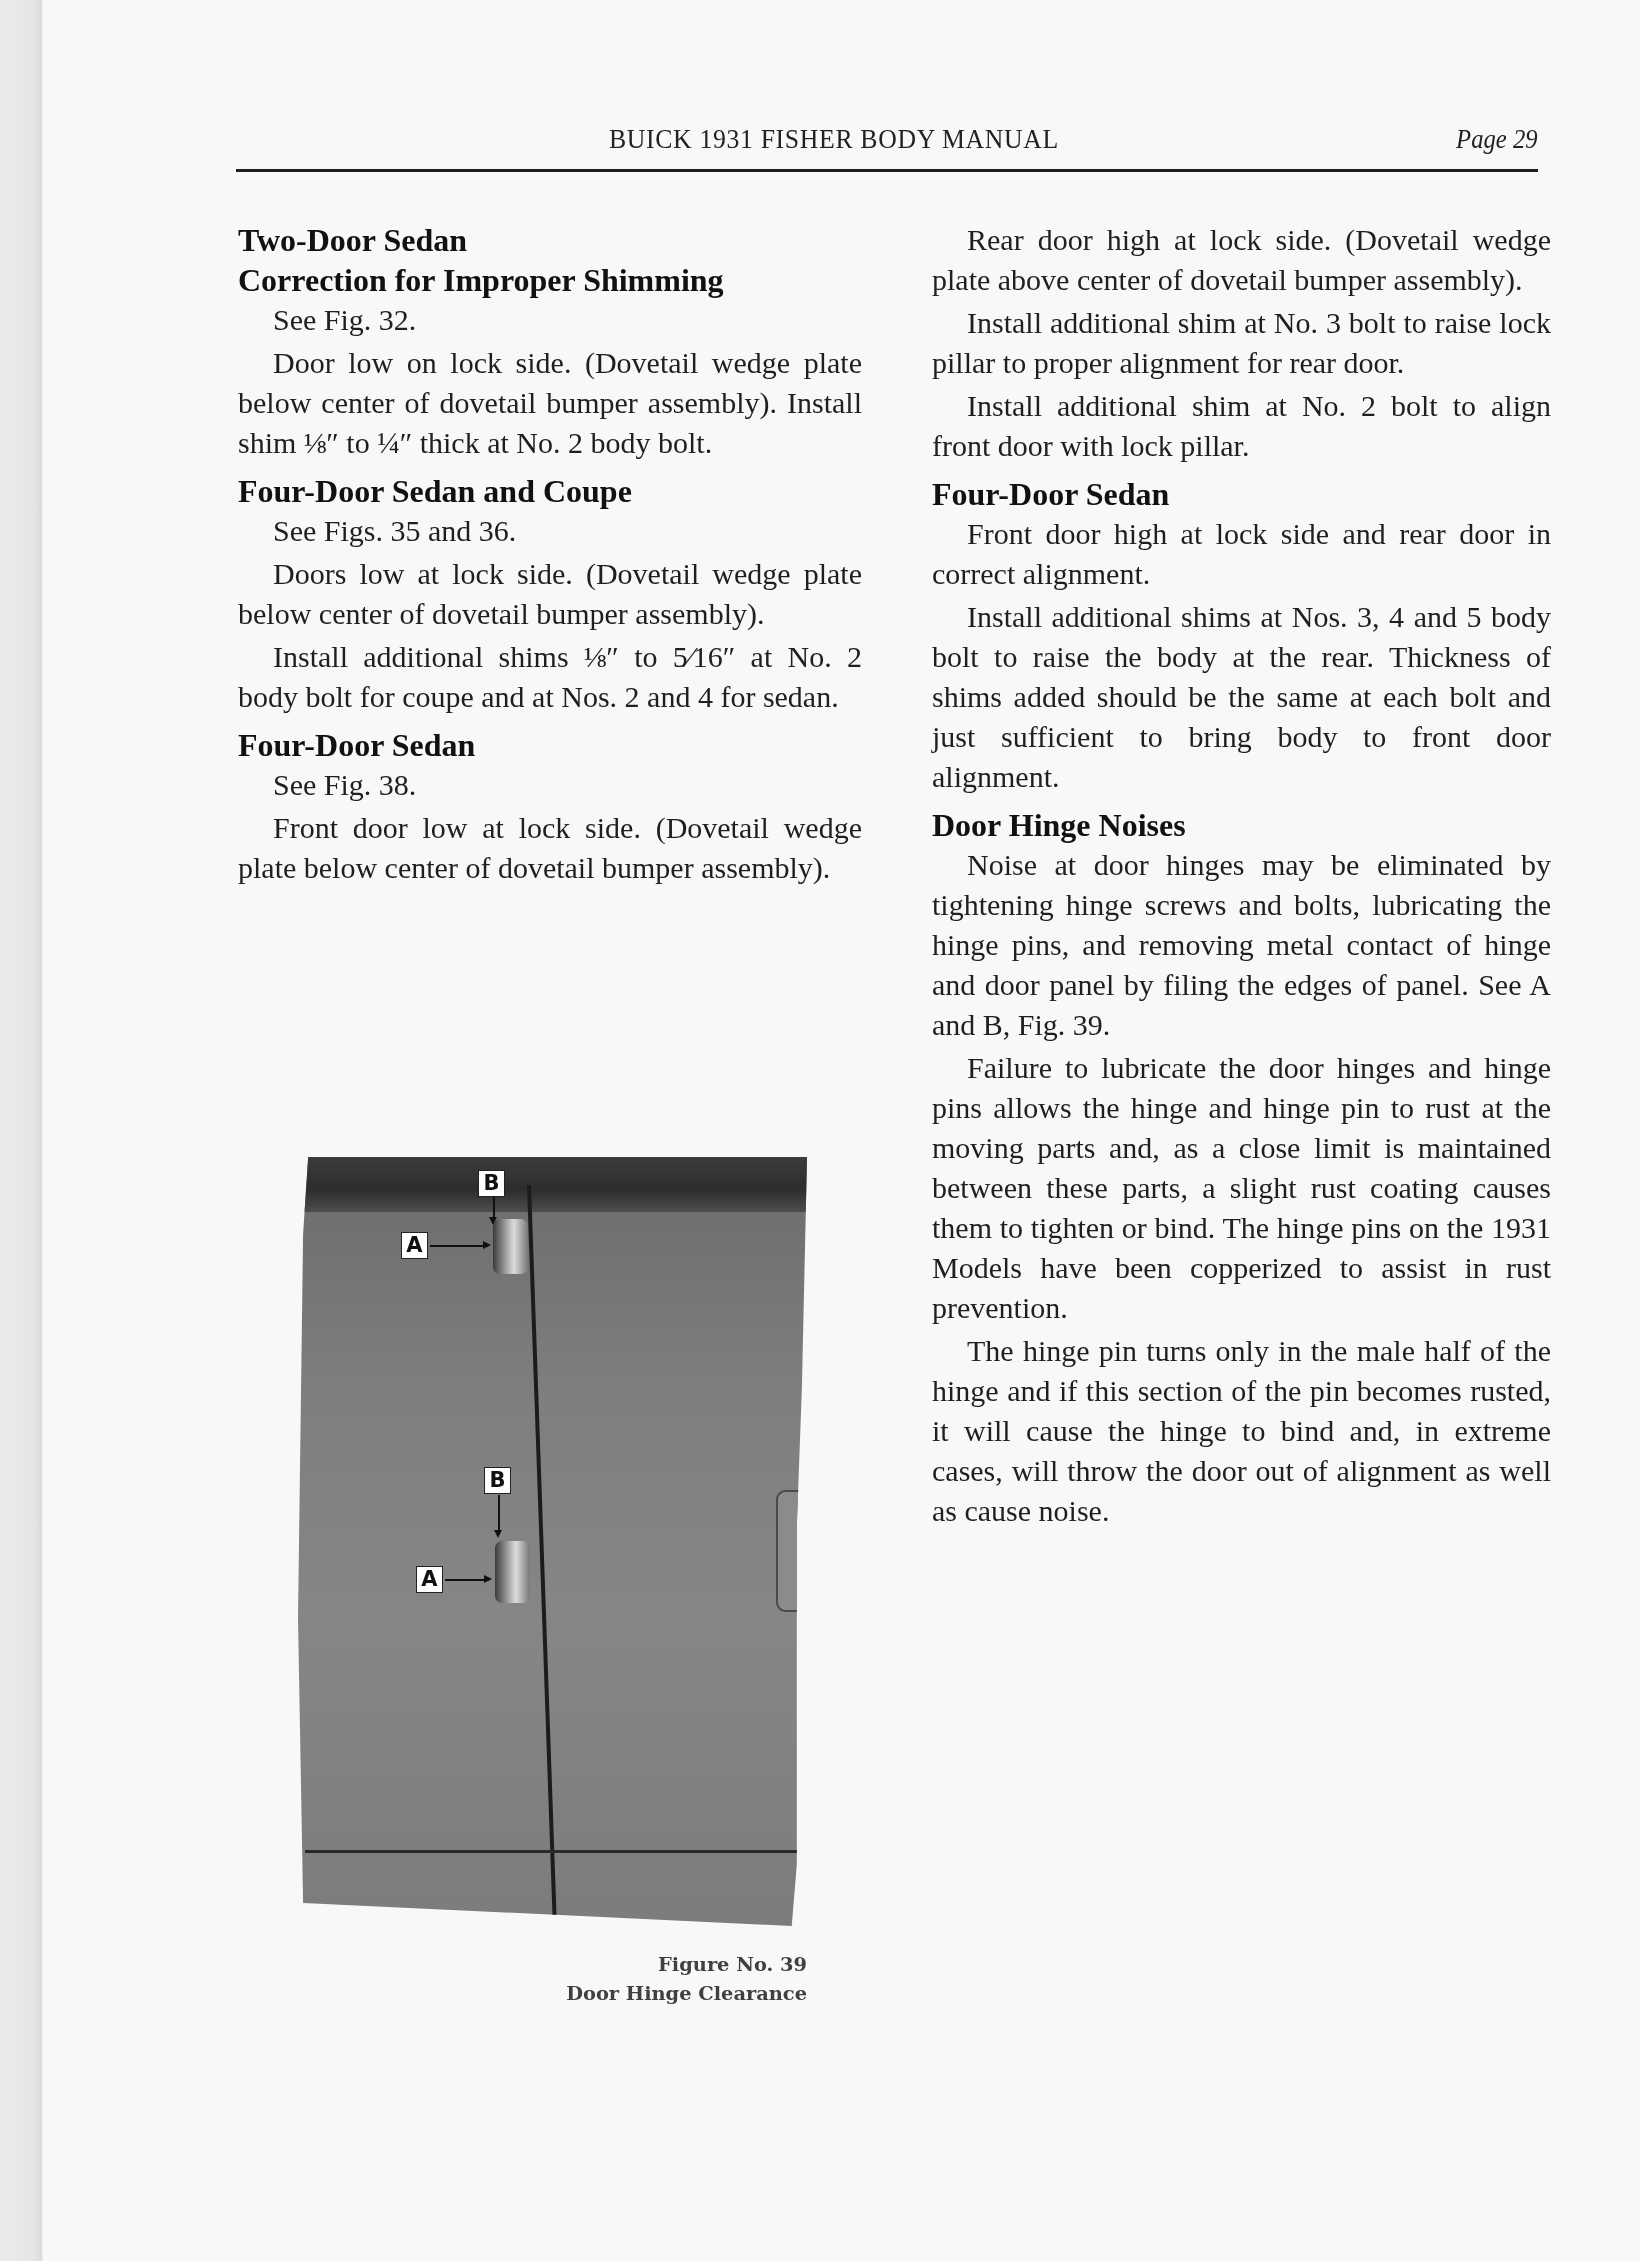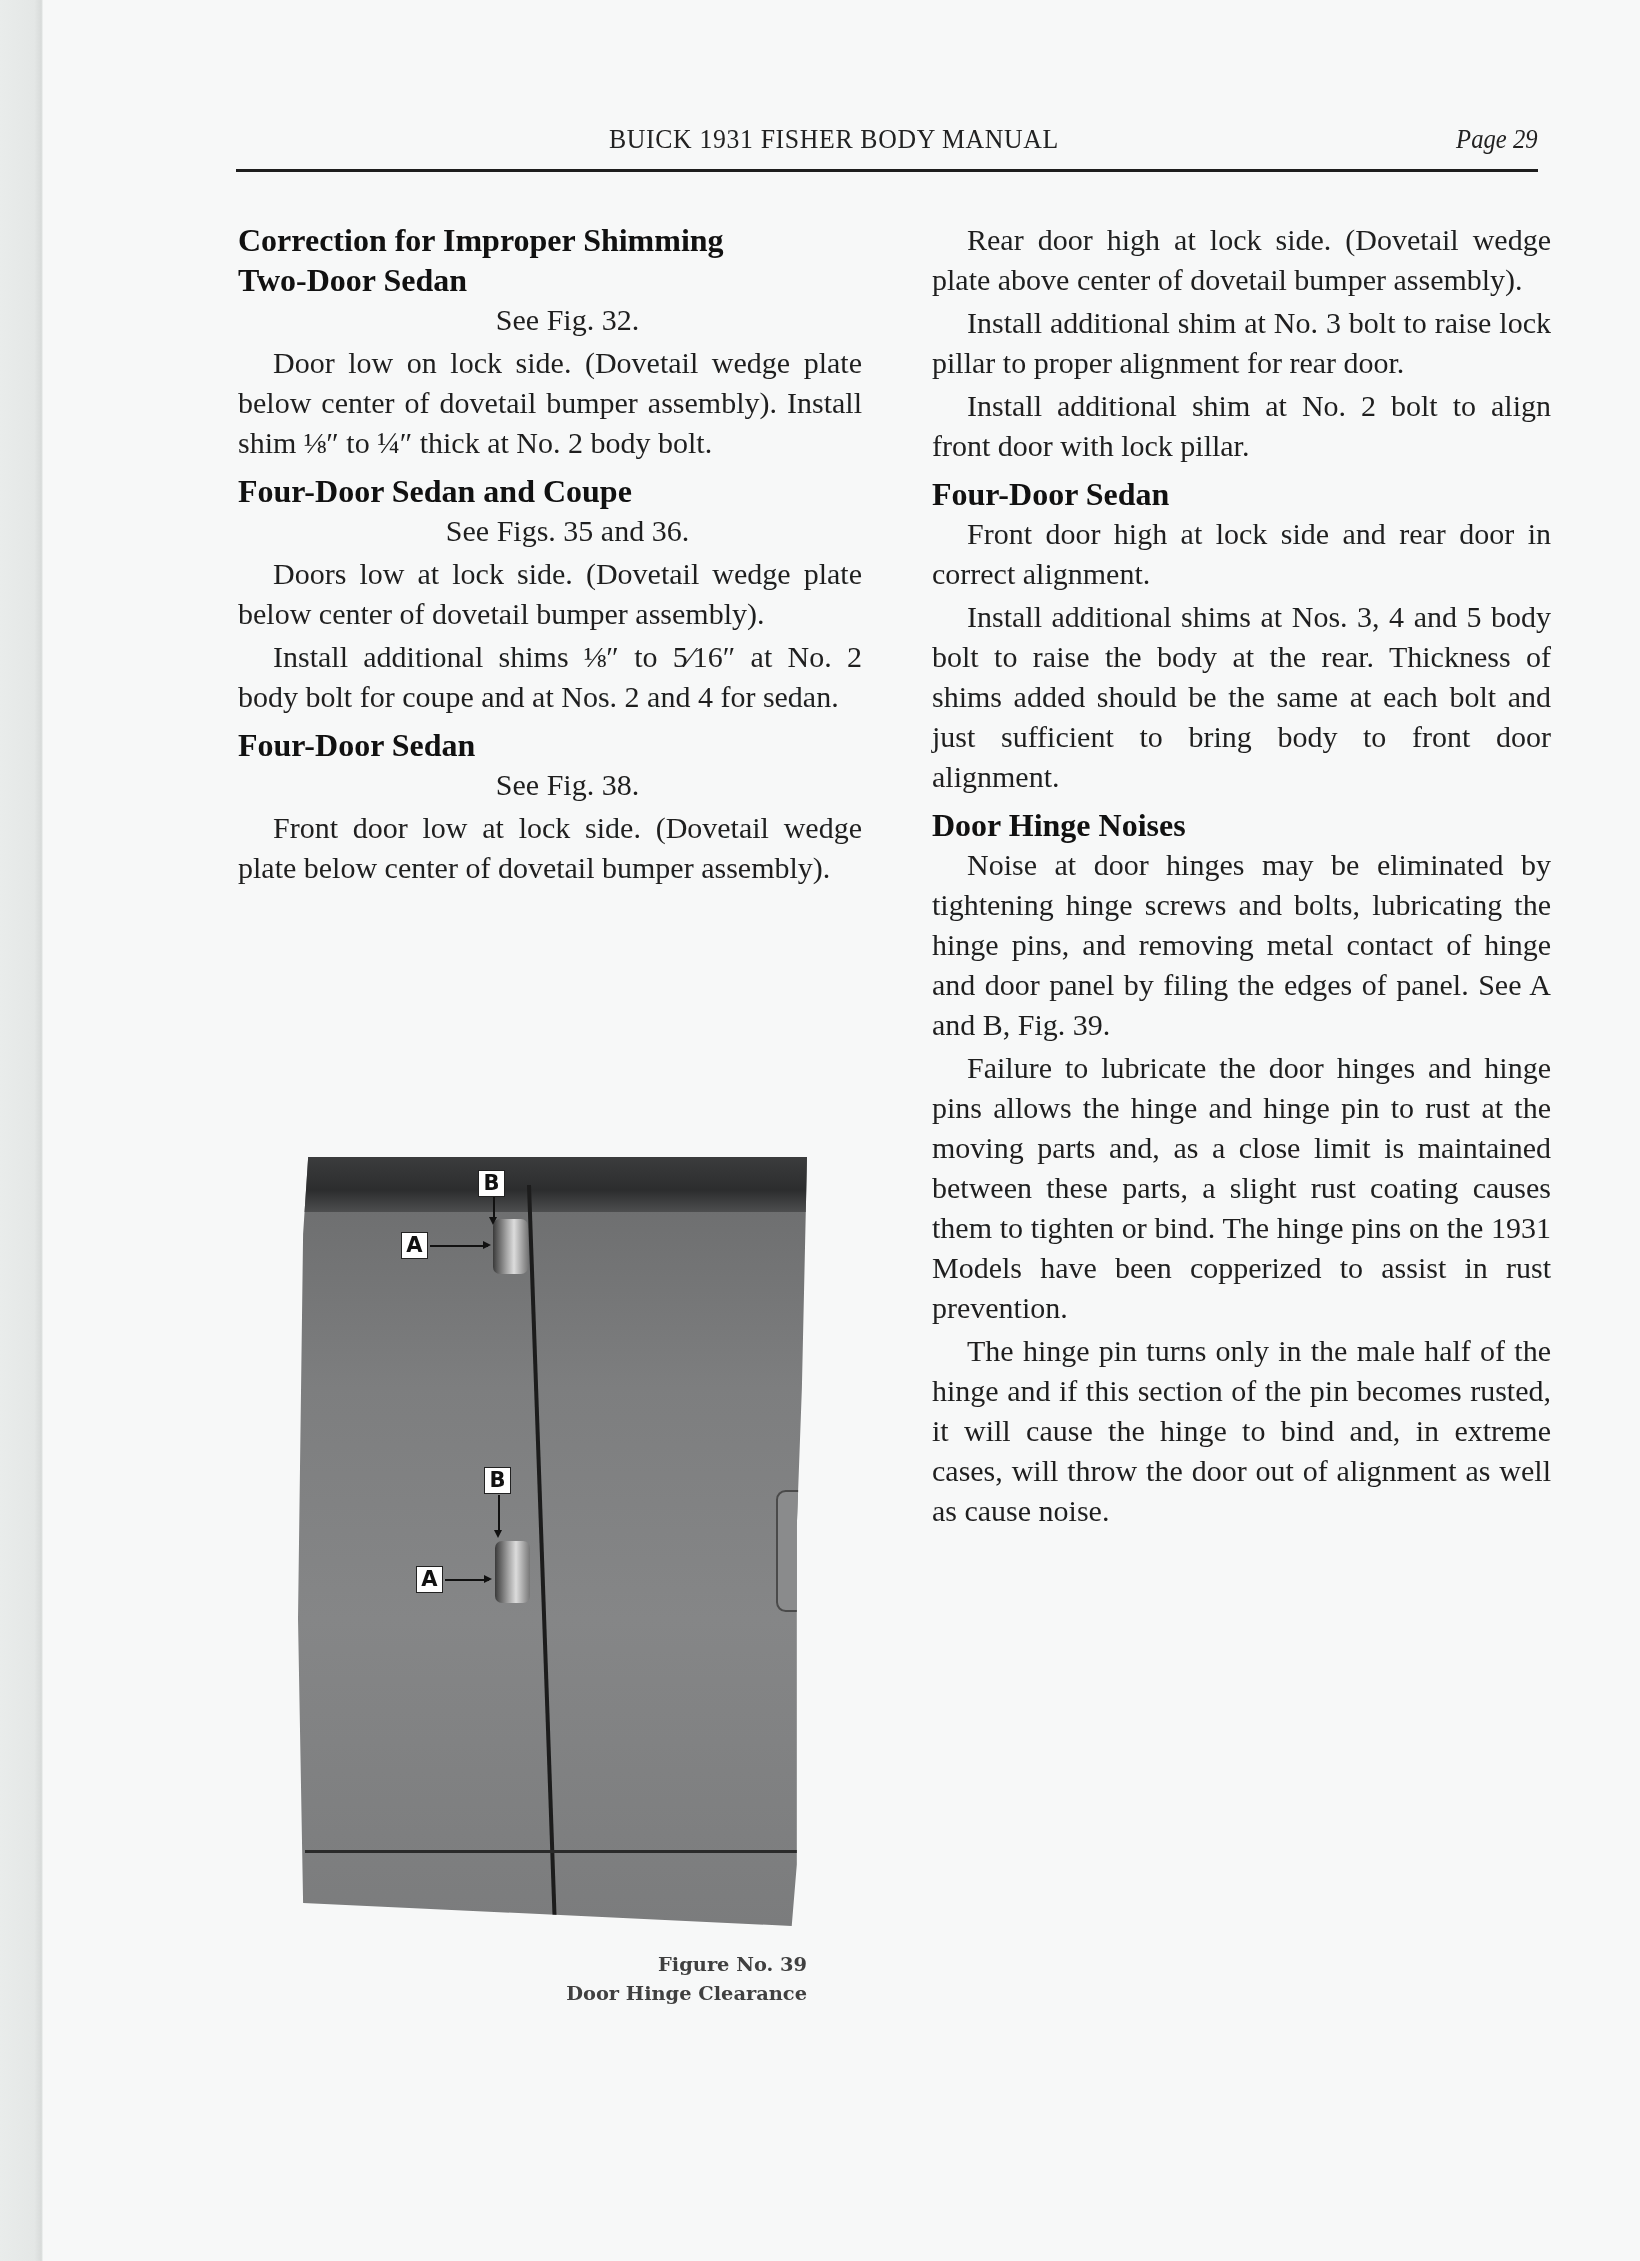--- a/index.html
+++ b/index.html
@@ -33,21 +33,21 @@
   .col-left { left: 238px; }
   .col-right { left: 932px; width: 619px; }
   h2 {
     margin: 0; font-size: 32px; font-weight: bold; line-height: 40px; color: #111;
     font-family: "Liberation Serif", serif;
   }
   p {
     margin: 0 0 2.8px 0; font-size: 30px; line-height: 40px; text-align: justify;
     text-indent: 35px; color: #1f1f1f;
   }
-  p.ref { text-align: center; }
+  p.ref { text-align: left; }
   .sec { margin-bottom: 8.3px; }
   .figure {
     position: absolute; left: 298px; top: 1157px; width: 509px; height: 769px;
   }
   .photo {
     position: absolute; left: 0; top: 0; width: 509px; height: 769px;
     background: linear-gradient(180deg, #6a6b6c 0%, #7d7e7f 30%, #858687 60%, #7b7c7d 100%);
     clip-path: polygon(2% 0%, 100% 0%, 99% 30%, 98% 48%, 98% 92%, 97% 100%, 1% 97%, 0% 60%, 1% 10%);
   }
   .photo-top {
@@ -100,22 +100,22 @@
 <div class="gutter"></div>
 
 <div class="header">
   <span class="header-title">BUICK 1931 FISHER BODY MANUAL</span>
   <span class="header-page">Page 29</span>
 </div>
 <div class="rule"></div>
 
 <div class="column col-left">
   <div class="sec">
+    <h2>Two-Door Sedan</h2>
     <h2>Correction for Improper Shimming</h2>
-    <h2>Two-Door Sedan</h2>
     <p class="ref">See Fig. 32.</p>
     <p>Door low on lock side. (Dovetail wedge plate below center of dovetail bumper assembly). Install shim ⅛″ to ¼″ thick at No. 2 body bolt.</p>
   </div>
   <div class="sec">
     <h2>Four-Door Sedan and Coupe</h2>
     <p class="ref">See Figs. 35 and 36.</p>
     <p>Doors low at lock side. (Dovetail wedge plate below center of dovetail bumper assembly).</p>
     <p>Install additional shims ⅛″ to 5⁄16″ at No. 2 body bolt for coupe and at Nos. 2 and 4 for sedan.</p>
   </div>
   <div class="sec">

